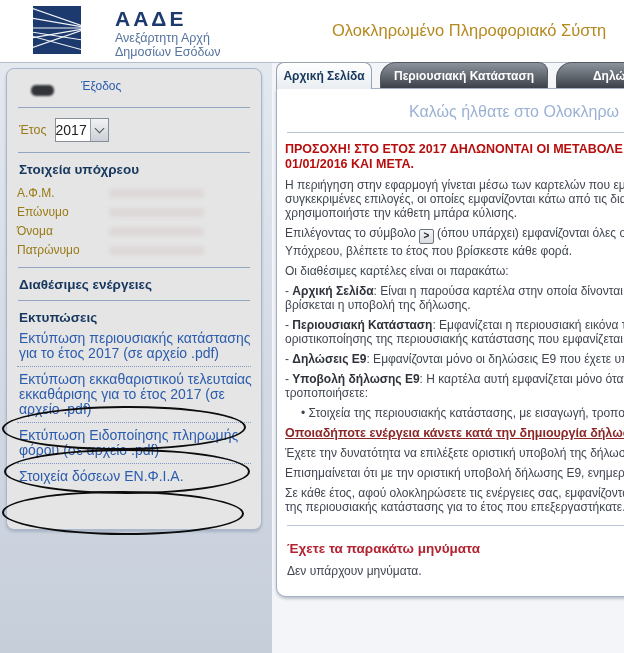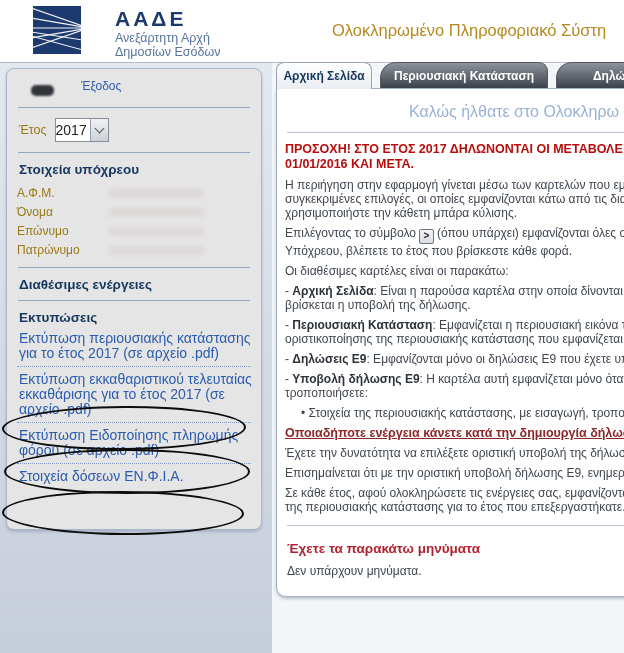--- a/index.html
+++ b/index.html
@@ -129,27 +129,27 @@
     <hr class="side-hr">
 
     <div class="side-heading">Στοιχεία υπόχρεου</div>
     <div class="field-row">
       <span class="field-label">Α.Φ.Μ.</span>
       <span class="field-value">
           <span class="trace"></span>
         </span>
     </div>
     <div class="field-row">
+      <span class="field-label">Επώνυμο</span>
+      <span class="field-value">
+          <span class="trace"></span>
+        </span>
+    </div>
+    <div class="field-row">
       <span class="field-label">Όνομα</span>
-      <span class="field-value">
-          <span class="trace"></span>
-        </span>
-    </div>
-    <div class="field-row">
-      <span class="field-label">Επώνυμο</span>
       <span class="field-value">
           <span class="trace"></span>
         </span>
     </div>
     <div class="field-row">
       <span class="field-label">Πατρώνυμο</span>
       <span class="field-value">
           <span class="trace"></span>
         </span>
     </div>

